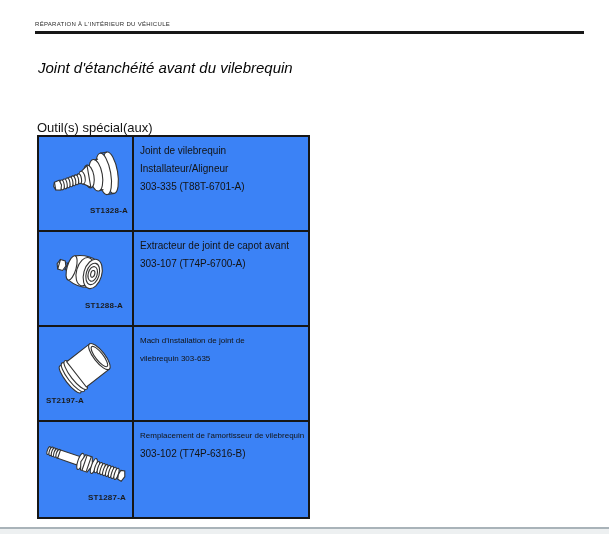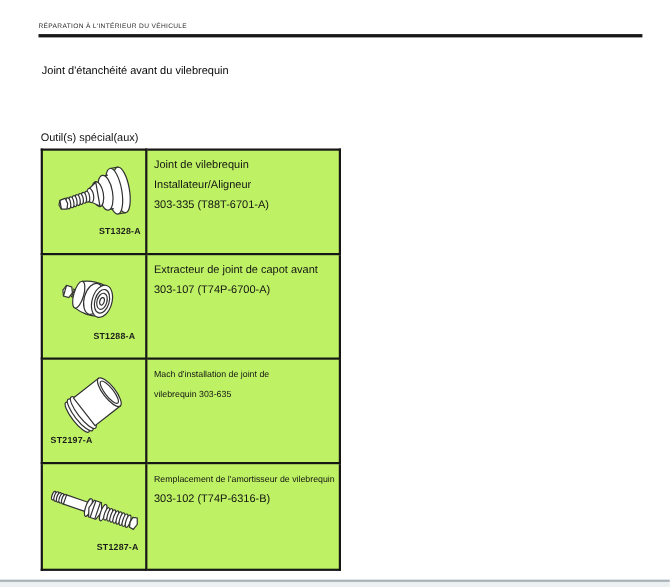--- a/index.html
+++ b/index.html
@@ -4,25 +4,25 @@
 <style>
   html,body{margin:0;padding:0;background:#fff;}
   #page{
     position:relative;width:609px;height:534px;background:#ffffff;overflow:hidden;
     font-family:"Liberation Sans", sans-serif;color:#111;
   }
   .hdr-left{position:absolute;left:35px;top:7px;font-size:9.5px;color:#131313;white-space:nowrap;}
   .hdr-right{position:absolute;left:394px;top:7px;font-size:9.5px;color:#131313;white-space:nowrap;}
   .hdr-sub{position:absolute;left:35px;top:21px;font-size:6px;letter-spacing:.3px;color:#2a2a2a;white-space:nowrap;}
   .rule{position:absolute;left:35px;top:31px;width:549px;height:3px;background:#171717;}
-  .title{position:absolute;left:38px;top:59px;font-size:10px;color:#060606;white-space:nowrap;}
-  .tools-label{position:absolute;left:37px;top:120px;font-size:10px;color:#131313;white-space:nowrap;}
+  .title{position:absolute;left:38px;top:59px;font-size:15px;color:#060606;white-space:nowrap;font-style:italic;}
+  .tools-label{position:absolute;left:37px;top:120px;font-size:13px;color:#131313;white-space:nowrap;}
 
   table.tools{position:absolute;left:37px;top:135px;border-collapse:collapse;}
-  table.tools td{border:2px solid #161616;padding:0;vertical-align:top;background:#bef264;}
+  table.tools td{border:2px solid #161616;padding:0;vertical-align:top;background:#3b82f6;}
   td.img-cell{width:93px;}
   td.txt-cell{width:171px;}
   .img-wrap{position:relative;width:93px;height:100%;display:flex;align-items:center;justify-content:center;}
   .caption{position:absolute;bottom:2px;font-size:8px;font-weight:bold;color:#1b1b1b;letter-spacing:.2px;white-space:nowrap;}
   .cap-r{right:4px;text-align:center;} .cap-r2{right:9px;} .cap-l{left:7px;margin-top:36px;} .cap-r4{right:6px;padding-left:36px;}
   .cell-text{padding:5px 4px 4px 6px;font-size:10px;line-height:18px;color:#131313;}
   .cell-text .ln{white-space:nowrap;}
   .cell-text .small{font-size:8px;}
   .r1{height:95px;} .r2{height:95px;} .r3{height:95px;} .r4{height:97px;}
 

